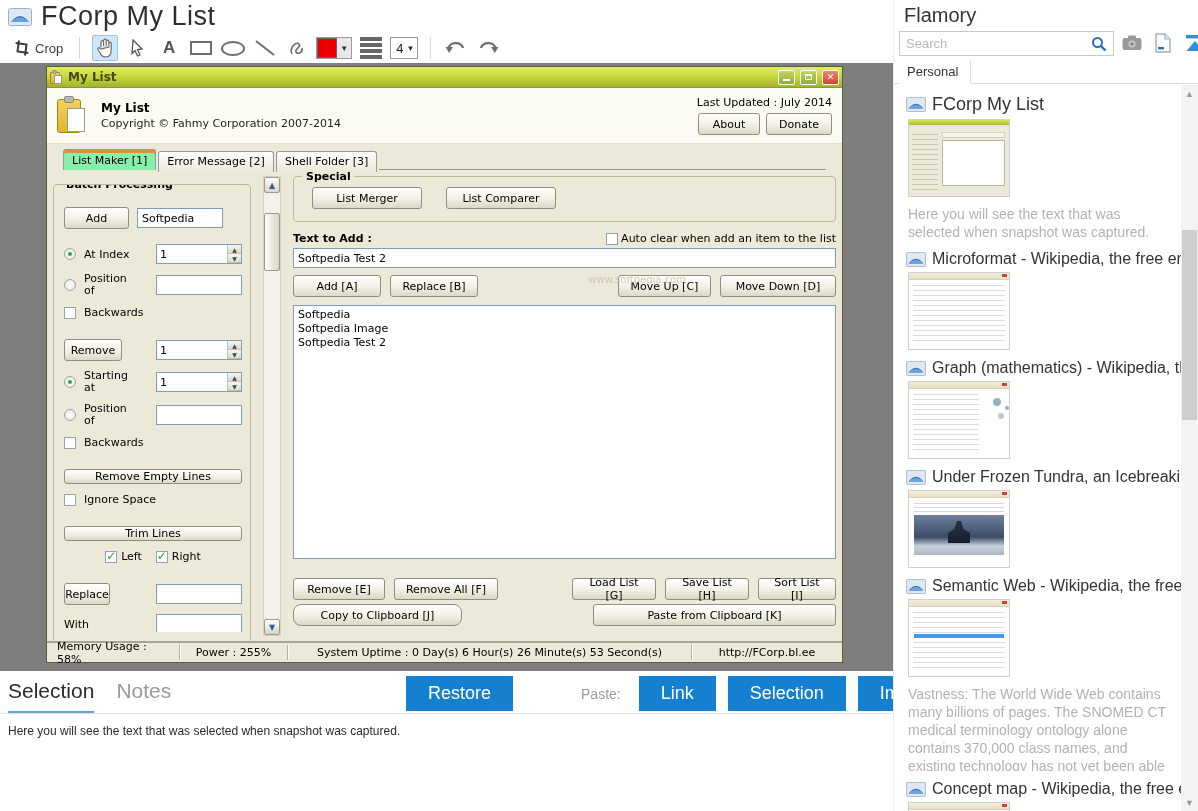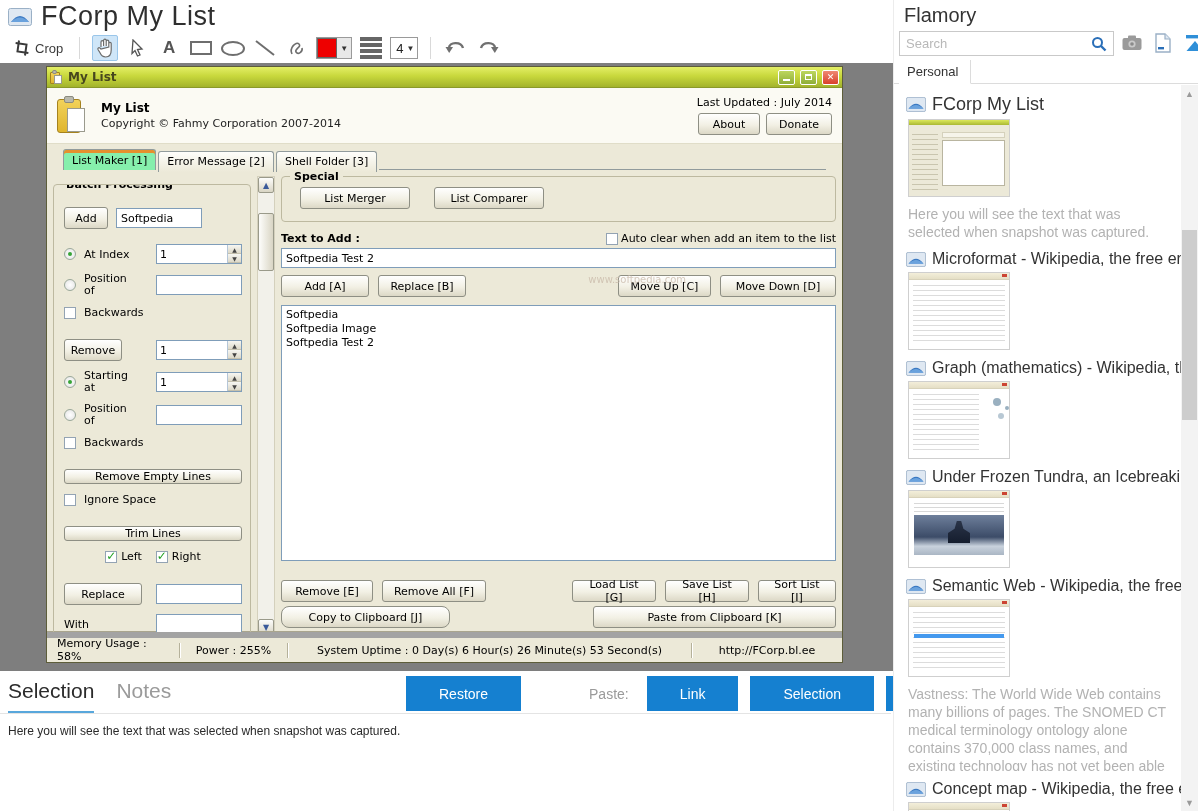--- a/index.html
+++ b/index.html
@@ -55,21 +55,21 @@
   .clip-icon-sm .clip-page { left:4px; top:5px; width:8px; height:9px; }
 
   .xpbtn { background:linear-gradient(#ffffff,#f2f0e4 55%,#dcd8c6); border:1px solid #8e8f84; border-radius:3px; font-family:"DejaVu Sans", sans-serif; font-size:11px; color:#000; display:inline-flex; align-items:center; justify-content:center; padding:0 8px; height:22px; }
   .xpinput { border:1px solid #7f9db9; background:#fff; font-family:"DejaVu Sans", sans-serif; font-size:11px; padding:1px 4px; height:20px; }
 
   .tabs-row { display:flex; padding:5px 16px 0 16px; height:26px; }
   .xtab { border:1px solid #919b9c; border-bottom:none; border-radius:3px 3px 0 0; background:linear-gradient(#fefefb,#ece9d8); padding:3px 8px 2px 8px; margin-right:2px; font-size:11px; position:relative; top:2px; }
   .xtab.active { top:0; padding-top:4px; box-shadow:inset 0 3px 0 #e5902e; background:#86efac; z-index:2; }
   .tabs-underline { border-bottom:1px solid #919b9c; flex:1; }
   
-  .content-zone { flex:1; display:flex; gap:6px; padding:6px 6px 4px 6px; overflow:hidden; }
+  .content-zone { flex:1; display:flex; gap:12px; padding:6px 6px 16px 6px; overflow:hidden; }
 
   .left-panel { width:198px; position:relative; }
   .groupbox { border:1px solid #bdb9a0; border-radius:4px; position:relative; padding-top:12px; }
   .gb-label { position:absolute; top:-7px; left:8px; background:#ece9d8; padding:0 4px; font-weight:bold; font-size:11px; }
   .bp-box { height:100%; overflow:hidden; margin-top:8px; }
   .bp-col { display:flex; flex-direction:column; gap:9px; padding:10px 8px 0 10px; overflow:hidden; height:435px; }
   .row { display:flex; align-items:center; gap:8px; }
   .radio { width:12px; height:12px; border-radius:50%; border:1px solid #9aa89a; background:radial-gradient(#ffffff,#e2e2e2); position:relative; flex:none; }
   .radio.sel::after { content:''; position:absolute; left:3px; top:3px; width:4px; height:4px; border-radius:50%; background:#37a437; }
   .cb { width:12px; height:12px; border:1px solid #93a3b3; background:#fff; position:relative; flex:none; }
@@ -96,33 +96,33 @@
   .watermark { position:absolute; right:150px; top:98px; color:#c8b8a8; font-size:10px; opacity:0.75; }
   .ab-row { display:flex; margin-top:7px; gap:9px; }
   .ab-row .grow { flex:1; }
   .listbox { flex:1; background:#fff; border:1px solid #7f9db9; margin-top:8px; padding:2px 4px; font-size:11px; line-height:14px; overflow:hidden; }
   .act-row1 { display:flex; margin-top:19px; gap:9px; }
   .act-row2 { display:flex; margin-top:4px; gap:9px; }
   .wbtn { width:88px; }
   .wide-left { width:169px;border-radius:8px; }
   .wide-right { width:243px; margin-left:auto; }
 
-  .statusbar { height:30px; background:#ece9d8; border-top:6px solid #a3a3a3; box-shadow:0 -1px 0 #a9a58e; display:flex; align-items:center; font-size:11px; }
+  .statusbar { height:20px; background:#ece9d8; border-top:1px solid #a3a3a3; box-shadow:0 -1px 0 #a9a58e; display:flex; align-items:center; font-size:11px; }
   .status-seg { padding:0 10px; height:15px; display:flex; align-items:center; justify-content:center; border-right:1px solid #b5b19a; box-shadow:1px 0 0 #fff; }
   .status-seg.grow { flex:1; justify-content:center; }
   .status-seg.last { border-right:none; box-shadow:none; }
 
   
   .bottom-panel { position:absolute; left:0; top:671px; width:893px; height:140px; background:#fff; }
   .bp-tabs { position:absolute; left:8px; top:8px; display:flex; gap:22px; align-items:baseline; }
   .bp-tab { font-size:21px; color:#2b2b2b; padding-bottom:8px; }
   .bp-tab.active { border-bottom:3px solid #58a7dc; }
   .bp-tab.inactive { color:#9a9a9a; }
   .bp-rule { position:absolute; left:0; top:42px; width:891px; height:1px; background:#e4e4e4; }
-  .blue-btn { background:#1580d0; color:#fff; font-size:14px; border:none; display:inline-flex; align-items:center; justify-content:center; height:35px; padding:0 33px; }
+  .blue-btn { background:#1580d0; color:#fff; font-size:18px; border:none; display:inline-flex; align-items:center; justify-content:center; height:35px; padding:0 22px; }
   .bp-actions { position:absolute; left:406px; top:5px; display:flex; align-items:center; }
   .paste-label { color:#9a9a9a; font-size:14px; margin:0 18px 0 56px; }
   .bp-actions .blue-btn { margin-right:12px; }
   .bp-actions .blue-btn:last-child { margin-right:0; }
   .sel-text { position:absolute; left:8px; top:53px; font-size:12px; color:#2a2a2a; }
 
   
   #sidebar { position:absolute; left:893px; top:0; width:305px; height:811px; background:#fff; border-left:1px solid #ececec; }
   .sb-title { position:absolute; left:10px; top:4px; font-size:20px; color:#333; }
   .sb-search { position:absolute; left:5px; top:31px; width:215px; height:25px; border:1px solid #c9c9c9; display:flex; align-items:center; }
@@ -295,21 +295,21 @@
           <div class="tabs-underline"></div>
         </div>
 
         <div class="content-zone">
 
           <div class="left-panel">
             <div class="groupbox bp-box" style="height:460px;">
               <div class="gb-label">Batch Processing</div>
               <div class="bp-col">
                 <div class="row">
-                  <button class="xpbtn" style="width:44px">Add</button>
+                  <button class="xpbtn" style="width:65px">Add</button>
                   <input class="xpinput" style="width: 86px;" value="Softpedia">
                 </div>
                 <div class="row" style="margin-top:6px;">
                   <div class="radio sel"></div>
                   <span>At Index</span>
                   <div class="spin" style="margin-left:auto">
                     <input value="1" style="">
                     <div class="btns">
                         <div>▲</div>
                         <div>▼</div>
@@ -369,21 +369,21 @@
                       <span class="cb checked"></span>
                       <span>Left</span>
                     </span>
                   <span class="row" style="gap:4px;justify-content:flex-end;">
                       <span class="cb checked"></span>
                       <span>Right</span>
                     </span>
                 </div>
                 <div class="sepline"></div>
                 <div class="row">
-                  <button class="xpbtn" style="width:78px">Replace</button>
+                  <button class="xpbtn" style="width:46px">Replace</button>
                   <input class="xpinput" style="width: 86px; margin-left: auto;">
                 </div>
                 <div class="row">
                   <span style="width:58px">With</span>
                   <input class="xpinput" style="width: 86px; margin-left: auto;">
                 </div>
               </div>
             </div>
           </div>
 

